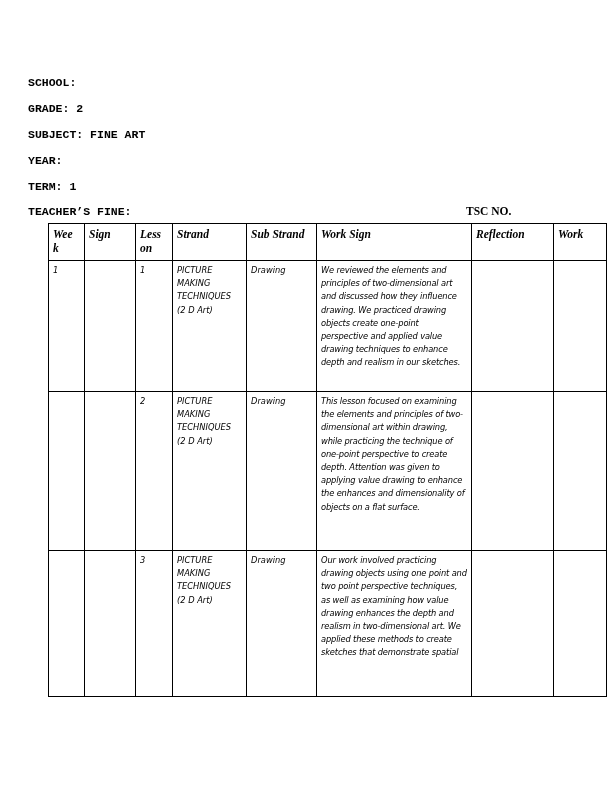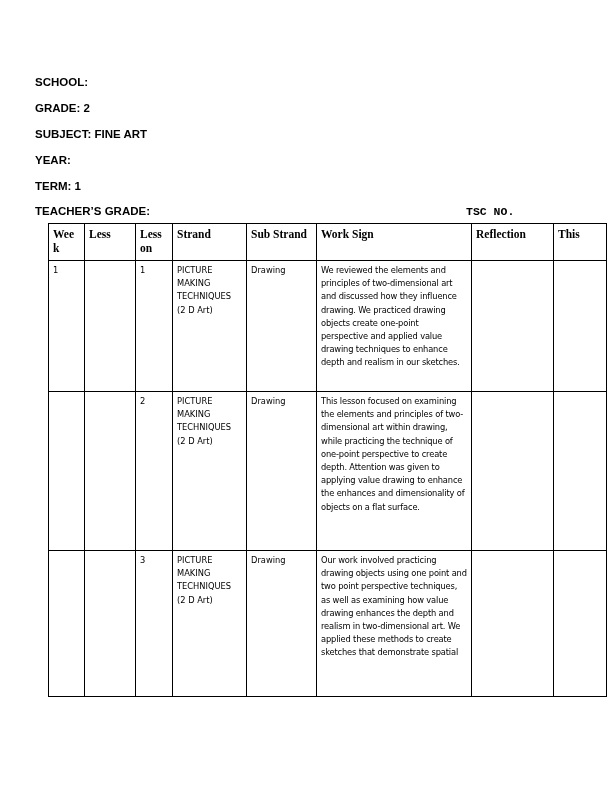--- a/index.html
+++ b/index.html
@@ -1,59 +1,59 @@
 <!DOCTYPE html>
 <html><head>
 <meta charset="utf-8">
 <style>
   html, body { margin: 0; padding: 0; background: #ffffff; }
   body { width: 612px; height: 792px; position: relative; overflow: hidden; color: #000; }
-  .hdr { position: absolute; left: 35px; font-family: Liberation Sans, sans-serif; font-weight: bold; font-size: 11.5px; white-space: nowrap; }
-  .tsc { position: absolute; left: 466px; top: 205px; font-family: Liberation Mono, monospace; font-weight: bold; font-size: 11.5px; }
+  .hdr { position: absolute; left: 28px; font-family: Liberation Mono, monospace; font-weight: bold; font-size: 11.5px; white-space: nowrap; }
+  .tsc { position: absolute; left: 466px; top: 205px; font-family: Liberation Serif, serif; font-weight: bold; font-size: 11.5px; }
   table.plan { position: absolute; left: 48px; top: 223px; width: 558px; border-collapse: collapse; table-layout: fixed; }
-  table.plan th, table.plan td { border: 1px solid #000; vertical-align: top; padding: 3px 4px 2px 4px; }
+  table.plan th, table.plan td { border: 1px solid #000; vertical-align: top; padding: 3px 4px 2px 4px; font-style: italic; }
   table.plan th { font-family: "Liberation Serif", serif; font-weight: bold; font-size: 11.5px; text-align: left; line-height: 14px; height: 31px; }
   table.plan td { font-family: "DejaVu Sans", sans-serif; font-size: 8.3px; line-height: 13.2px; }
   td.wd { letter-spacing: -0.15px; }
   tr.r1 td { height: 125px; }
   tr.r2 td { height: 153px; }
   tr.r3 td { height: 140px; }
 </style>
 </head>
 <body>
 
 <div class="hdr" style="top:76px">SCHOOL:</div>
 <div class="hdr" style="top:102px">GRADE: 2</div>
 <div class="hdr" style="top:128px">SUBJECT: FINE ART</div>
 <div class="hdr" style="top:154px">YEAR:</div>
 <div class="hdr" style="top:180px">TERM: 1</div>
-<div class="hdr" style="top:205px">TEACHER’S GRADE:</div>
+<div class="hdr" style="top:205px">TEACHER’S FINE:</div>
 <div class="tsc">TSC NO.</div>
 
 <table class="plan">
   <colgroup>
     <col style="width:36px">
       <col style="width:51px">
       <col style="width:37px">
       <col style="width:74px">
     <col style="width:70px">
       <col style="width:155px">
       <col style="width:82px">
       <col style="width:53px">
   </colgroup>
   <thead>
     <tr>
       <th>Wee k</th>
-      <th>Less</th>
+      <th>Sign</th>
       <th>Less on</th>
       <th>Strand</th>
       <th>Sub Strand</th>
       <th>Work Sign</th>
       <th>Reflection</th>
-      <th>This</th>
+      <th>Work</th>
     </tr>
   </thead>
   <tbody>
     <tr class="r1">
       <td>1</td>
       <td></td>
       <td>1</td>
       <td>PICTURE MAKING TECHNIQUES (2 D Art)</td>
       <td>Drawing</td>
       <td class="wd">We reviewed the elements and principles of two-dimensional art and discussed how they influence drawing. We practiced drawing objects create one-point perspective and applied value drawing techniques to enhance depth and realism in our sketches.</td>

